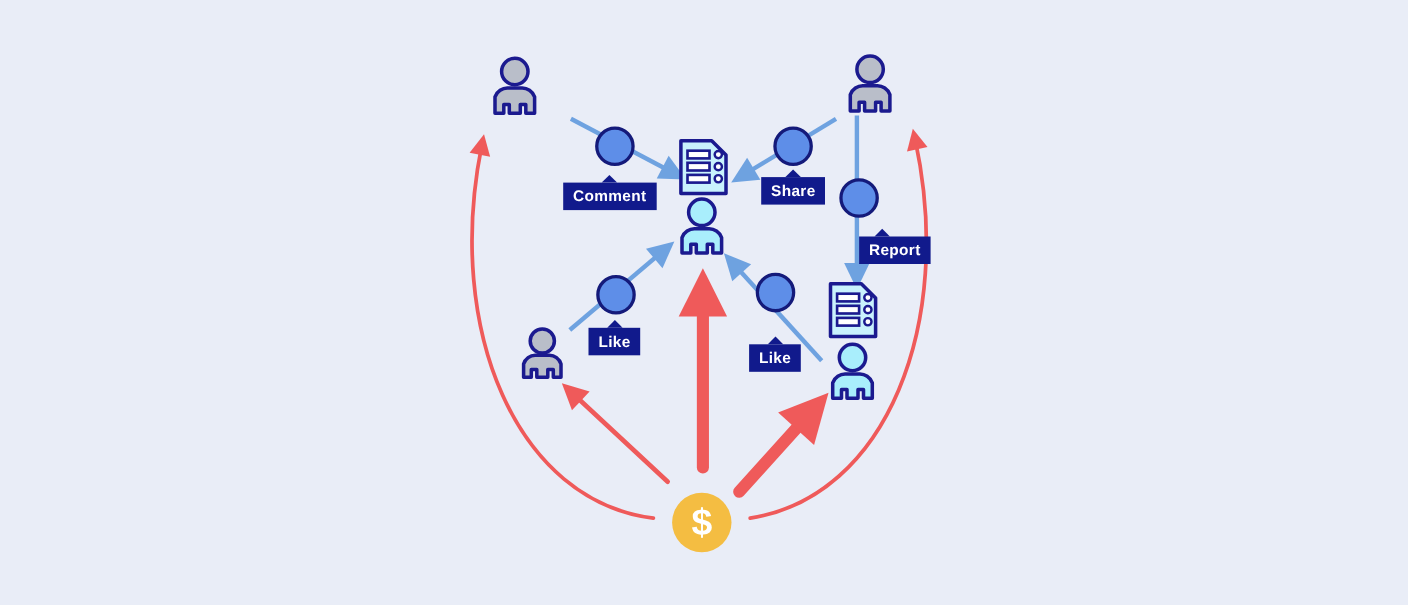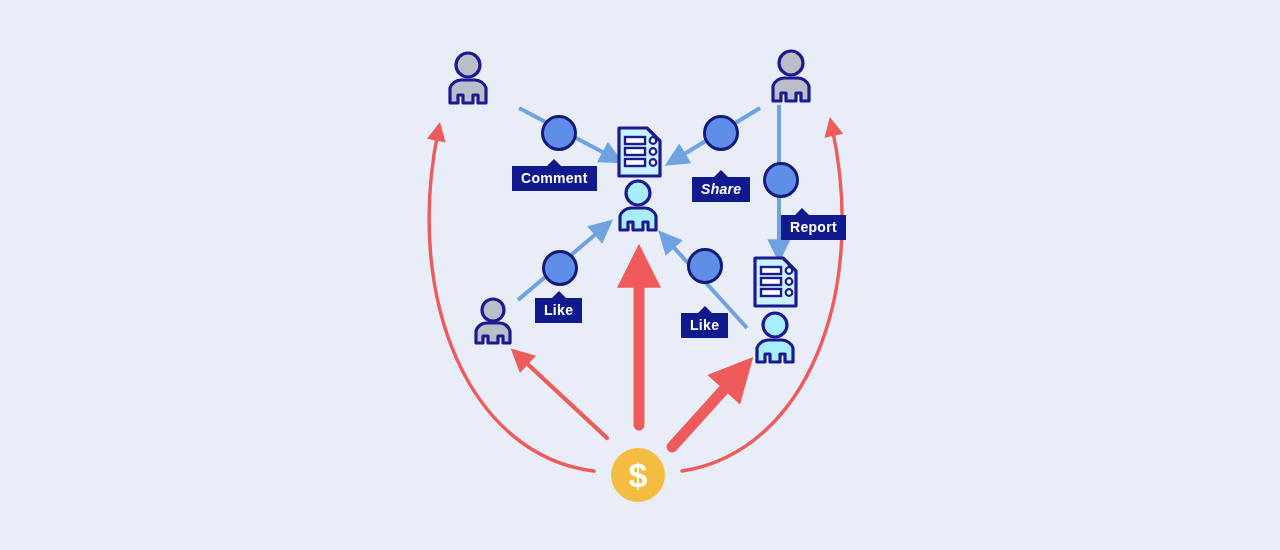--- a/index.html
+++ b/index.html
@@ -119,21 +119,21 @@
   <div class="action-circle" style="left:541px;top:115px;"></div>
   <div class="action-circle" style="left:703px;top:115px;"></div>
   <div class="action-circle" style="left:763px;top:162px;"></div>
   <div class="action-circle" style="left:542px;top:250px;"></div>
   <div class="action-circle" style="left:687px;top:248px;"></div>
 
   <div class="chip" style="left:512px;top:166px;">
     <span class="tip"></span>
     <span class="chip-label">Comment</span>
   </div>
-  <div class="chip" style="left:692px;top:177px;font-style:italic;">
+  <div class="chip" style="left:692px;top:161px;">
     <span class="tip"></span>
     <span class="chip-label">Share</span>
   </div>
   <div class="chip" style="left:781px;top:215px;">
     <span class="tip" style="left:14px;margin-left:0;"></span>
     <span class="chip-label">Report</span>
   </div>
   <div class="chip" style="left:535px;top:298px;">
     <span class="tip"></span>
     <span class="chip-label">Like</span>

